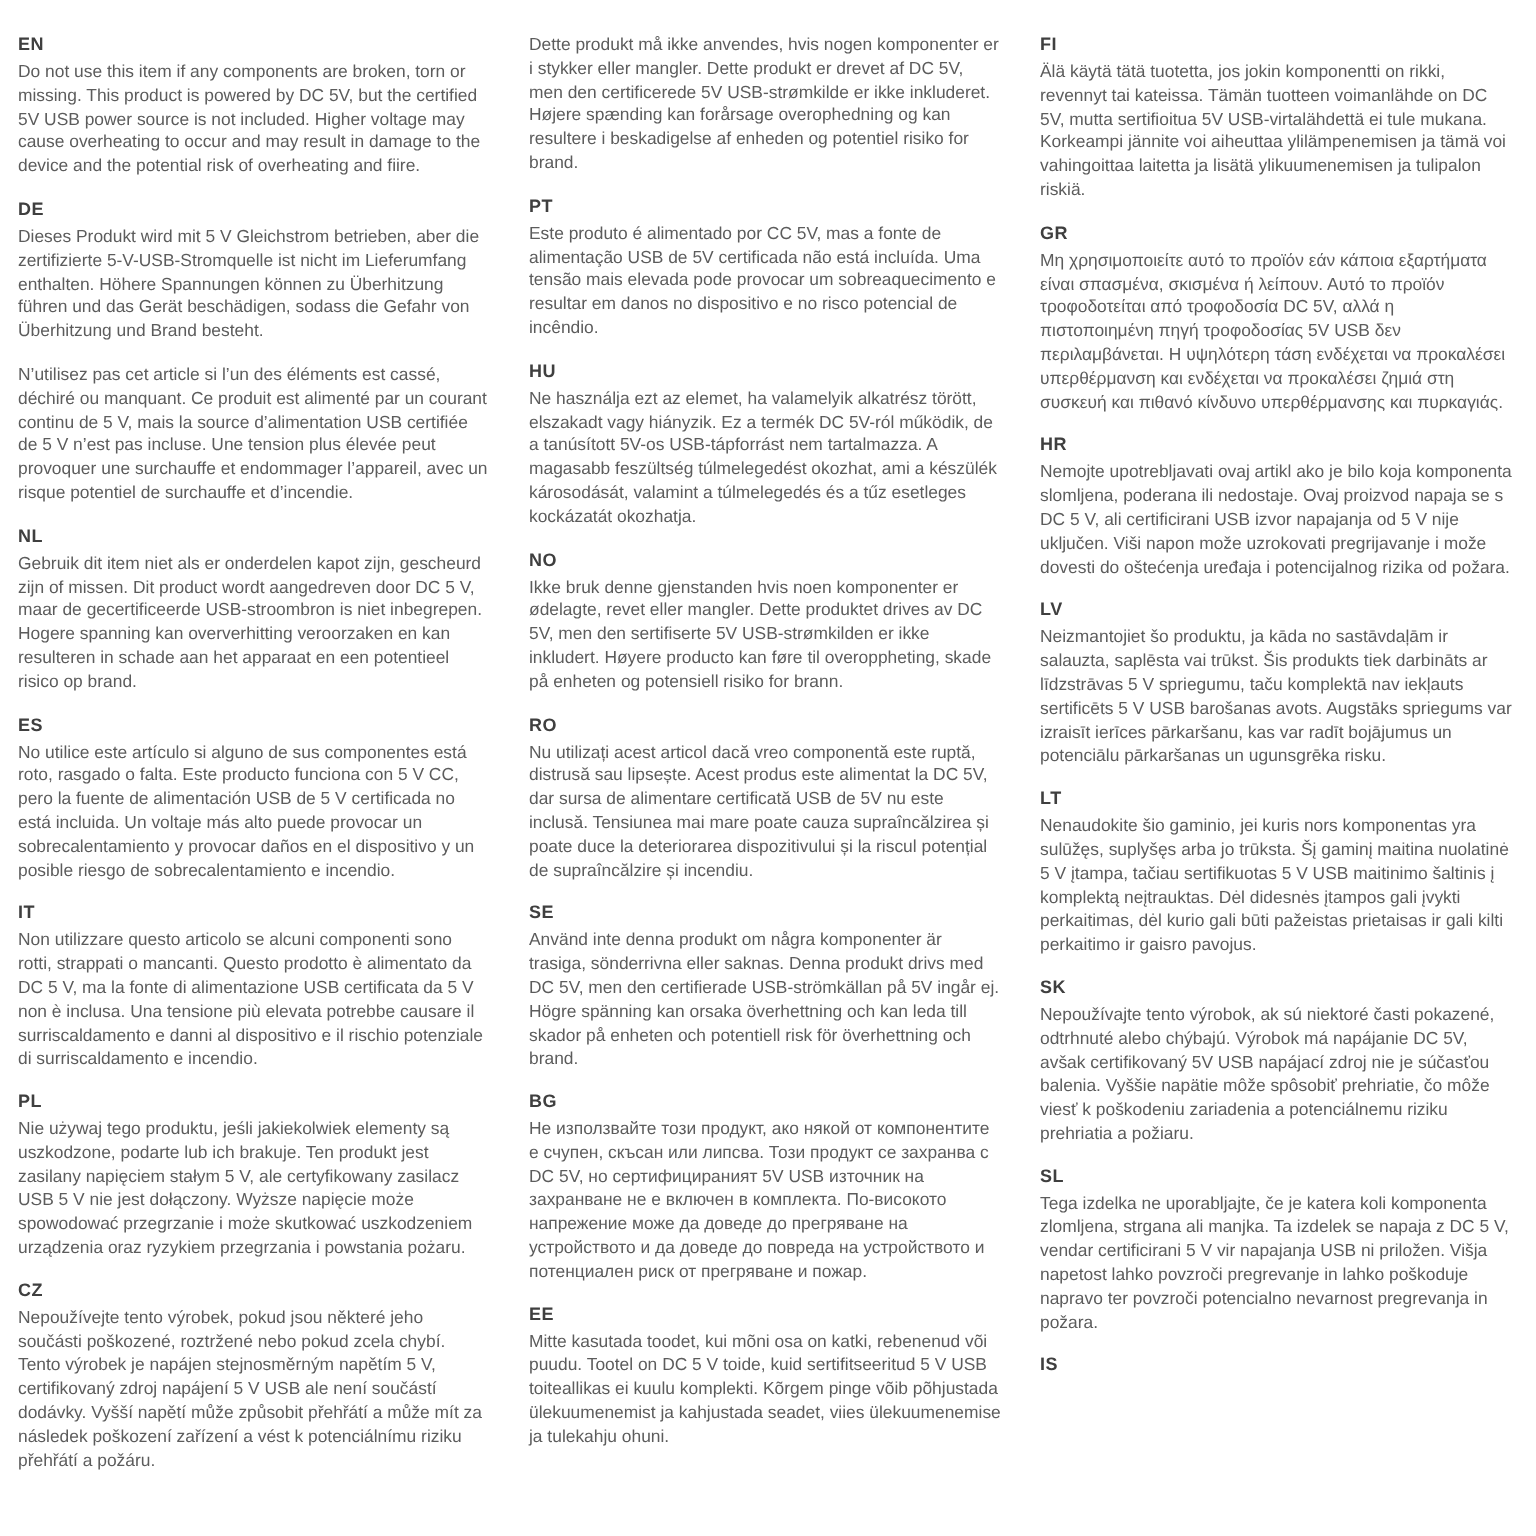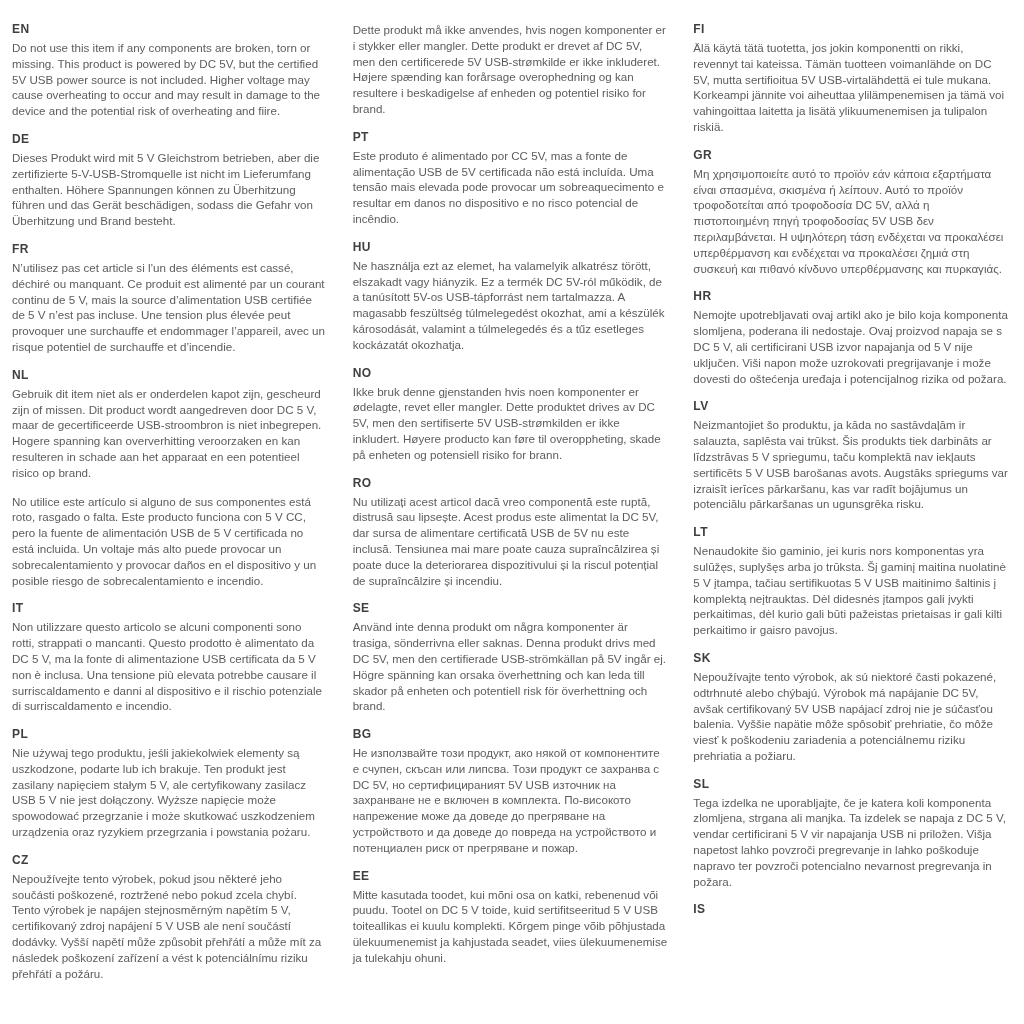--- a/index.html
+++ b/index.html
@@ -46,28 +46,28 @@
   <div class="col">
     <section class="lang-section">
       <h2 class="lang-code">EN</h2>
       <p class="lang-text">Do not use this item if any components are broken, torn or missing. This product is powered by DC 5V, but the certified 5V USB power source is not included. Higher voltage may cause overheating to occur and may result in damage to the device and the potential risk of overheating and fiire.</p>
     </section>
     <section class="lang-section">
       <h2 class="lang-code">DE</h2>
       <p class="lang-text">Dieses Produkt wird mit 5 V Gleichstrom betrieben, aber die zertifizierte 5-V-USB-Stromquelle ist nicht im Lieferumfang enthalten. Höhere Spannungen können zu Überhitzung führen und das Gerät beschädigen, sodass die Gefahr von Überhitzung und Brand besteht.</p>
     </section>
     <section class="lang-section">
-      <h2 class="lang-code">FR</h2>
       <p class="lang-text">N’utilisez pas cet article si l’un des éléments est cassé, déchiré ou manquant. Ce produit est alimenté par un courant continu de 5 V, mais la source d’alimentation USB certifiée de 5 V n’est pas incluse. Une tension plus élevée peut provoquer une surchauffe et endommager l’appareil, avec un risque potentiel de surchauffe et d’incendie.</p>
     </section>
     <section class="lang-section">
       <h2 class="lang-code">NL</h2>
       <p class="lang-text">Gebruik dit item niet als er onderdelen kapot zijn, gescheurd zijn of missen. Dit product wordt aangedreven door DC 5 V, maar de gecertificeerde USB-stroombron is niet inbegrepen. Hogere spanning kan oververhitting veroorzaken en kan resulteren in schade aan het apparaat en een potentieel risico op brand.</p>
     </section>
     <section class="lang-section">
+      <h2 class="lang-code">ES</h2>
       <p class="lang-text">No utilice este artículo si alguno de sus componentes está roto, rasgado o falta. Este producto funciona con 5 V CC, pero la fuente de alimentación USB de 5 V certificada no está incluida. Un voltaje más alto puede provocar un sobrecalentamiento y provocar daños en el dispositivo y un posible riesgo de sobrecalentamiento e incendio.</p>
     </section>
     <section class="lang-section">
       <h2 class="lang-code">IT</h2>
       <p class="lang-text">Non utilizzare questo articolo se alcuni componenti sono rotti, strappati o mancanti. Questo prodotto è alimentato da DC 5 V, ma la fonte di alimentazione USB certificata da 5 V non è inclusa. Una tensione più elevata potrebbe causare il surriscaldamento e danni al dispositivo e il rischio potenziale di surriscaldamento e incendio.</p>
     </section>
     <section class="lang-section">
       <h2 class="lang-code">PL</h2>
       <p class="lang-text">Nie używaj tego produktu, jeśli jakiekolwiek elementy są uszkodzone, podarte lub ich brakuje. Ten produkt jest zasilany napięciem stałym 5 V, ale certyfikowany zasilacz USB 5 V nie jest dołączony. Wyższe napięcie może spowodować przegrzanie i może skutkować uszkodzeniem urządzenia oraz ryzykiem przegrzania i powstania pożaru.</p>
     </section>

